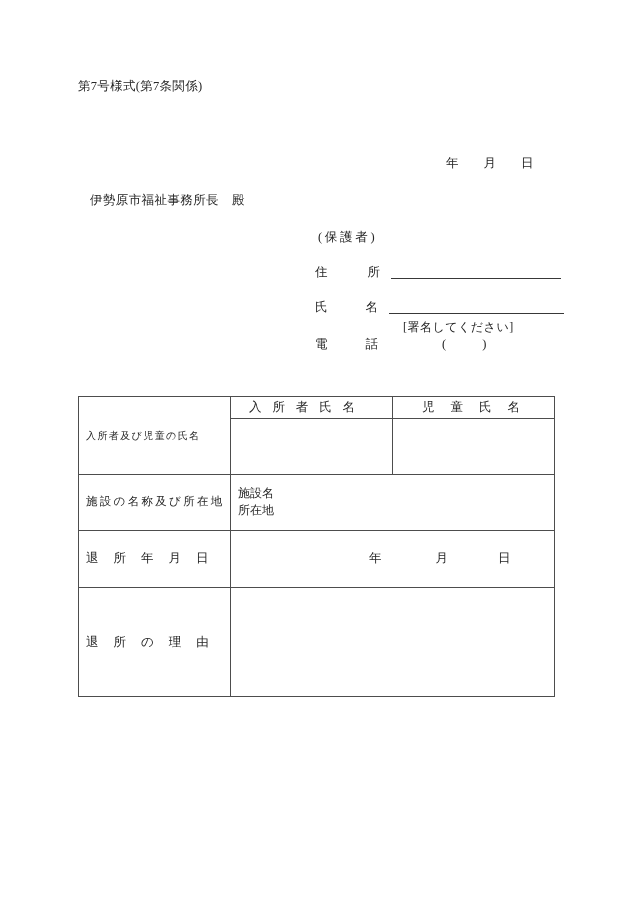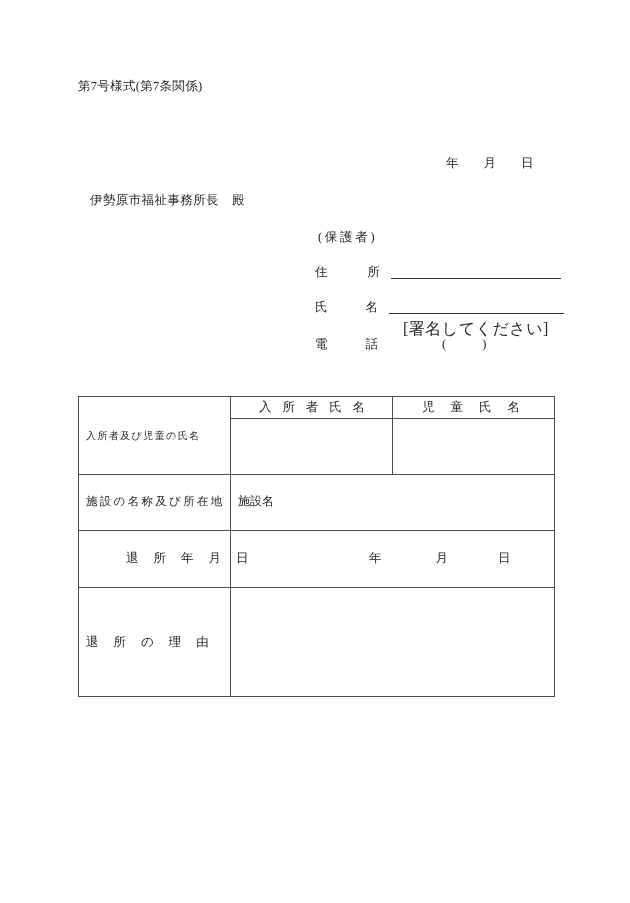--- a/index.html
+++ b/index.html
@@ -22,46 +22,46 @@
   .field-row{display:flex;align-items:flex-end;font-size:12.5px;}
   .row-address{left:315px;top:266px;}
   .row-name{left:315px;top:301px;}
   .row-phone{left:315px;top:338px;}
   .lbl2{margin-left:38px;}
   .fill-line{height:2px;border-bottom:1px solid #383838;margin-left:11px;}
   .line-address{width:170px;}
   .line-name{width:175px;}
   .paren-open{margin-left:64px;}
   .paren-close{margin-left:36px;}
-  .sign-note{left:403px;top:321px;font-size:16px;letter-spacing:0.5px;}
+  .sign-note{left:403px;top:321px;font-size:12px;letter-spacing:0.5px;}
 
   .intro{left:88px;top:374px;font-size:12.5px;letter-spacing:1.4px;}
 
   .form-table{left:78px;top:396px;width:477px;height:301px;border:1px solid #4d4d4d;box-sizing:border-box;}
   .gridline{position:absolute;background:#4d4d4d;}
   .v1{left:151px;top:0;width:1px;height:299px;}
   .v2{left:313px;top:0;width:1px;height:77px;}
   .hh{left:151px;top:21px;width:324px;height:1px;}
   .h1{left:0;top:77px;width:475px;height:1px;}
   .h2{left:0;top:133px;width:475px;height:1px;}
   .h3{left:0;top:190px;width:475px;height:1px;}
 
   .cell{position:absolute;box-sizing:border-box;}
   .r1-label{left:0;top:0;width:151px;height:77px;line-height:77px;padding-left:7px;letter-spacing:1.4px;font-size:10px;}
-  .hdr-resident{left:151px;top:0;width:162px;height:21px;line-height:21px;padding-left:29px;letter-spacing:10.9px;font-size:12.5px;}
+  .hdr-resident{left:151px;top:0;width:162px;height:21px;line-height:21px;padding-left:19px;letter-spacing:10.9px;font-size:12.5px;}
   .hdr-child{left:313px;top:0;width:162px;height:21px;line-height:21px;padding-left:30px;letter-spacing:16px;font-size:12.5px;}
   .blank-cell{background:transparent;}
   .cell-resident{left:151px;top:21px;width:162px;height:56px;}
   .cell-child{left:313px;top:21px;width:162px;height:56px;}
   .r2-label{left:0;top:77px;width:151px;height:56px;display:flex;flex-direction:column;justify-content:center;font-size:11.5px;}
   .r2-label .l1{padding-left:7px;line-height:17.5px;}
   .r2-label .l2{padding-left:7px;line-height:17.5px;letter-spacing:2.3px;}
   .r2-content{left:151px;top:77px;width:324px;height:56px;display:flex;flex-direction:column;justify-content:center;padding-left:8px;font-size:12px;}
   .r2-content div{line-height:17.5px;}
-  .r3-label{left:0;top:133px;width:151px;height:57px;line-height:57px;padding-left:7px;letter-spacing:15px;font-size:12.5px;margin-left:40px;}
+  .r3-label{left:0;top:133px;width:151px;height:57px;line-height:57px;padding-left:7px;letter-spacing:15px;font-size:12.5px;}
   .r3-content{left:151px;top:133px;width:324px;height:57px;display:flex;align-items:center;padding-left:139px;font-size:12.5px;}
   .r3-content .m{margin-left:54px;}
   .r3-content .d{margin-left:50px;}
   .r4-label{left:0;top:190px;width:151px;height:111px;line-height:111px;padding-left:7px;letter-spacing:15px;font-size:12.5px;}
   .r4-content{left:151px;top:190px;width:324px;height:109px;}
 </style>
 </head>
 <body>
 
 <div class="page">
@@ -113,20 +113,21 @@
     <div class="cell hdr-resident">入所者氏名</div>
     <div class="cell hdr-child">児童氏名</div>
     <div class="cell blank-cell cell-resident"></div>
     <div class="cell blank-cell cell-child"></div>
 
     <div class="cell r2-label">
       <div class="l2">施設の名称及び所在地</div>
     </div>
     <div class="cell r2-content">
       <div>施設名</div>
+      <div>所在地</div>
     </div>
 
     <div class="cell r3-label">退所年月日</div>
     <div class="cell r3-content">
       <span>年</span>
       <span class="m">月</span>
       <span class="d">日</span>
     </div>
 
     <div class="cell r4-label">退所の理由</div>

